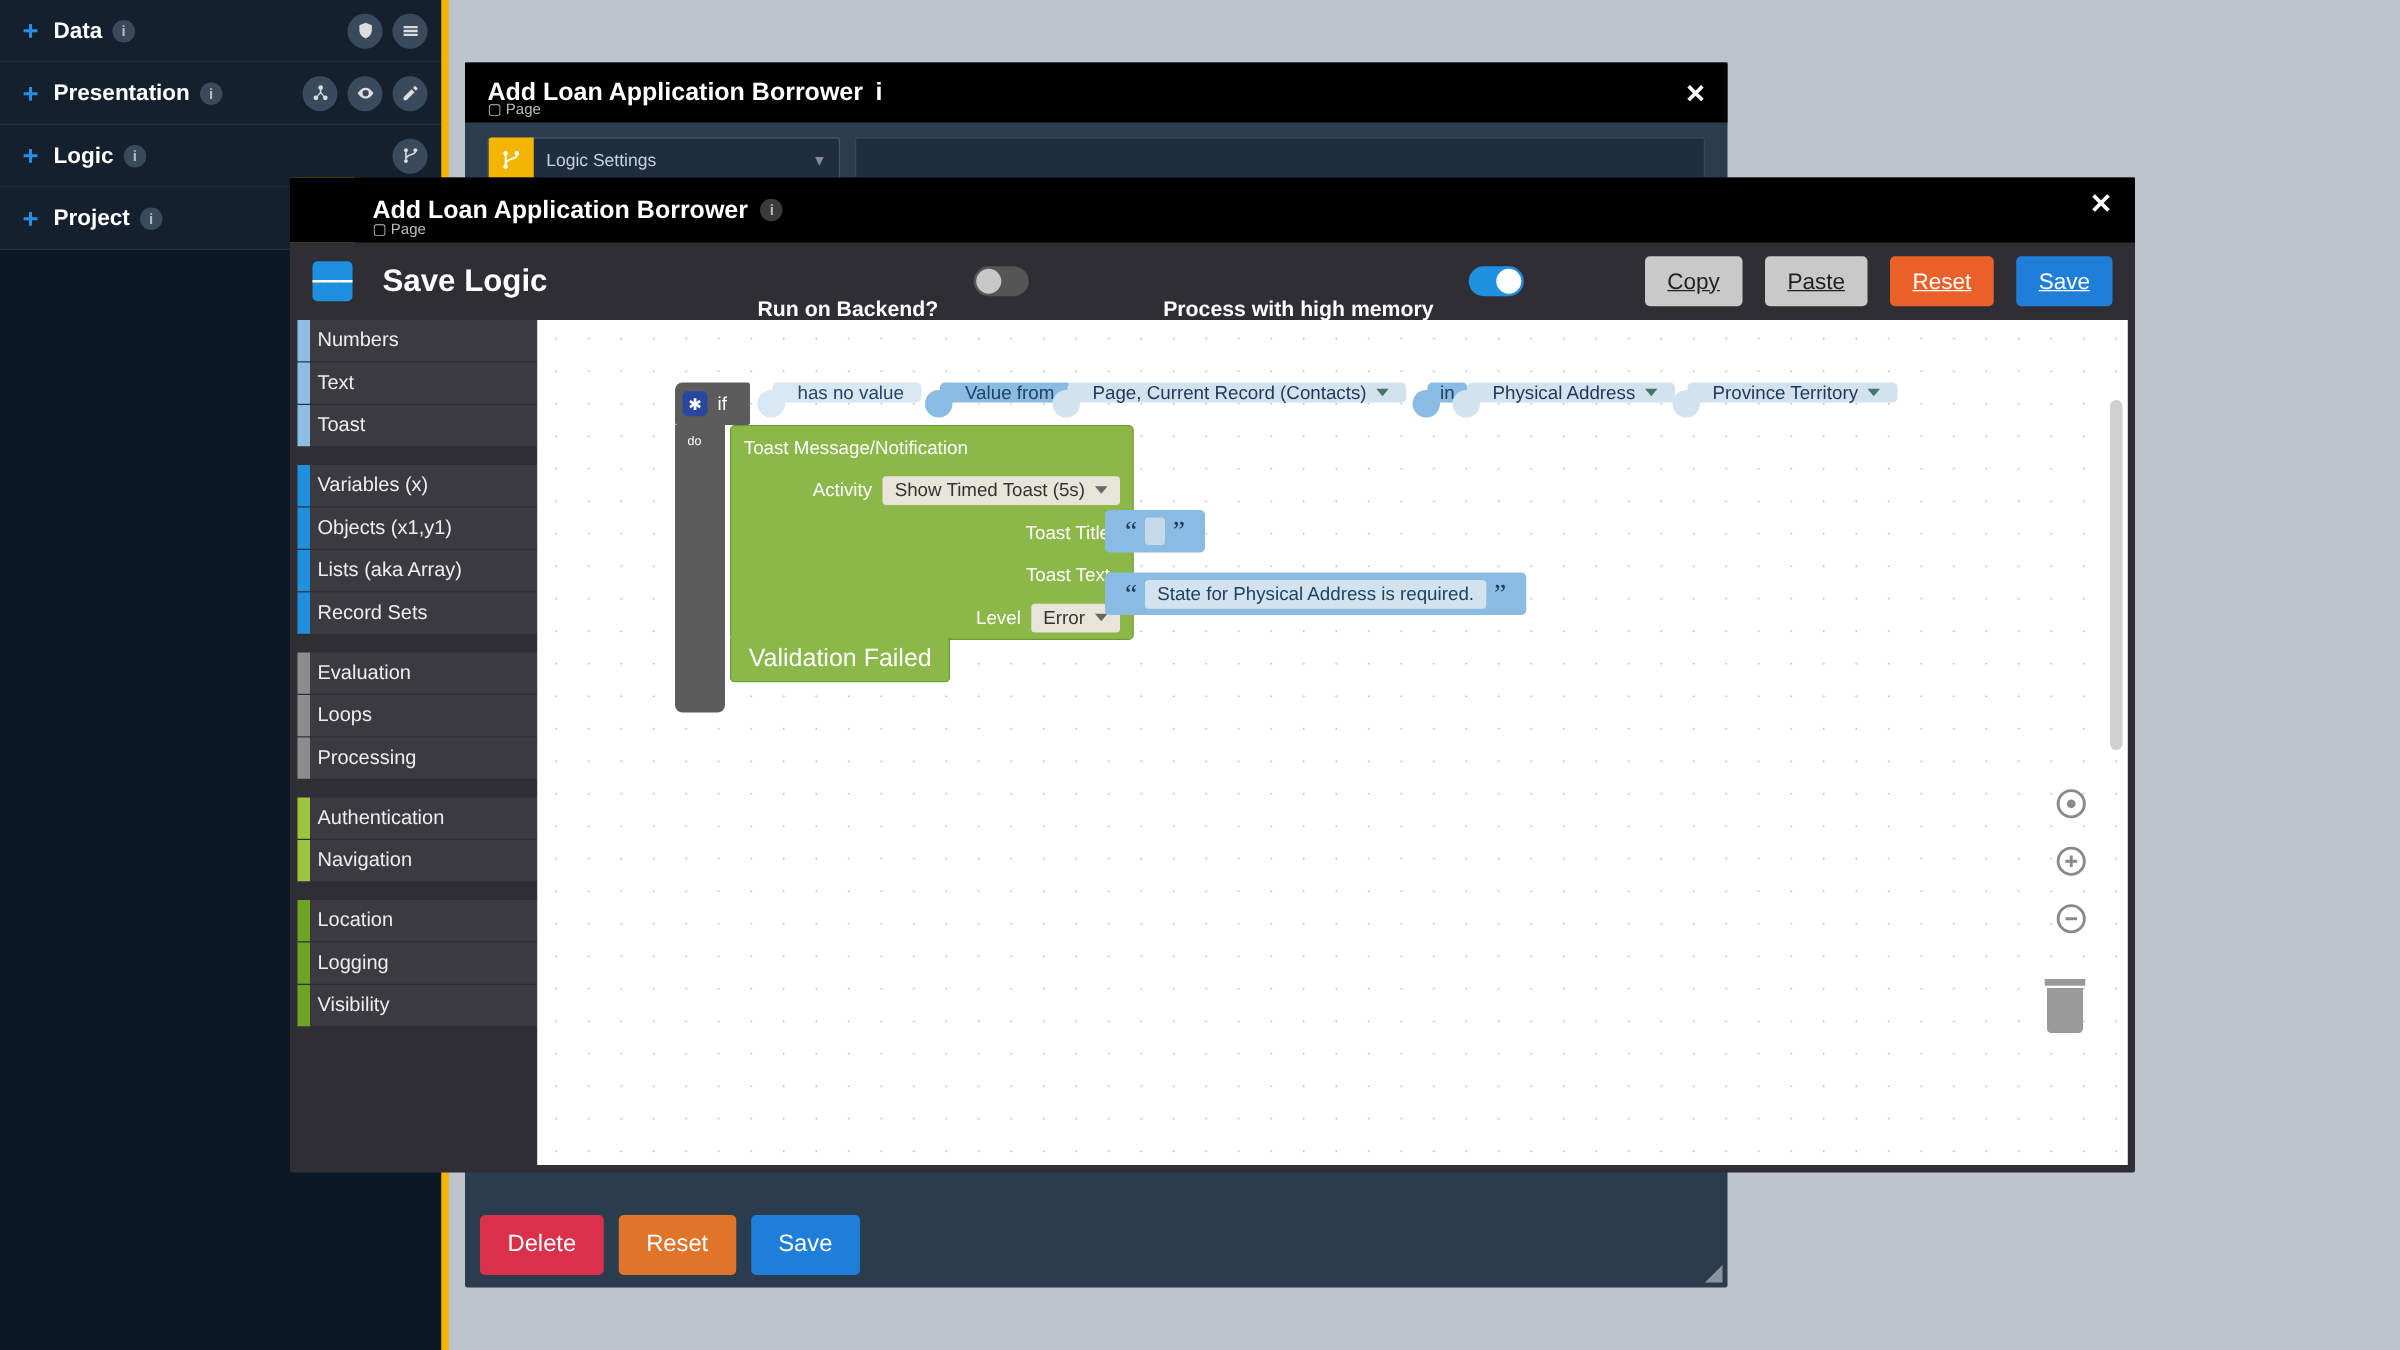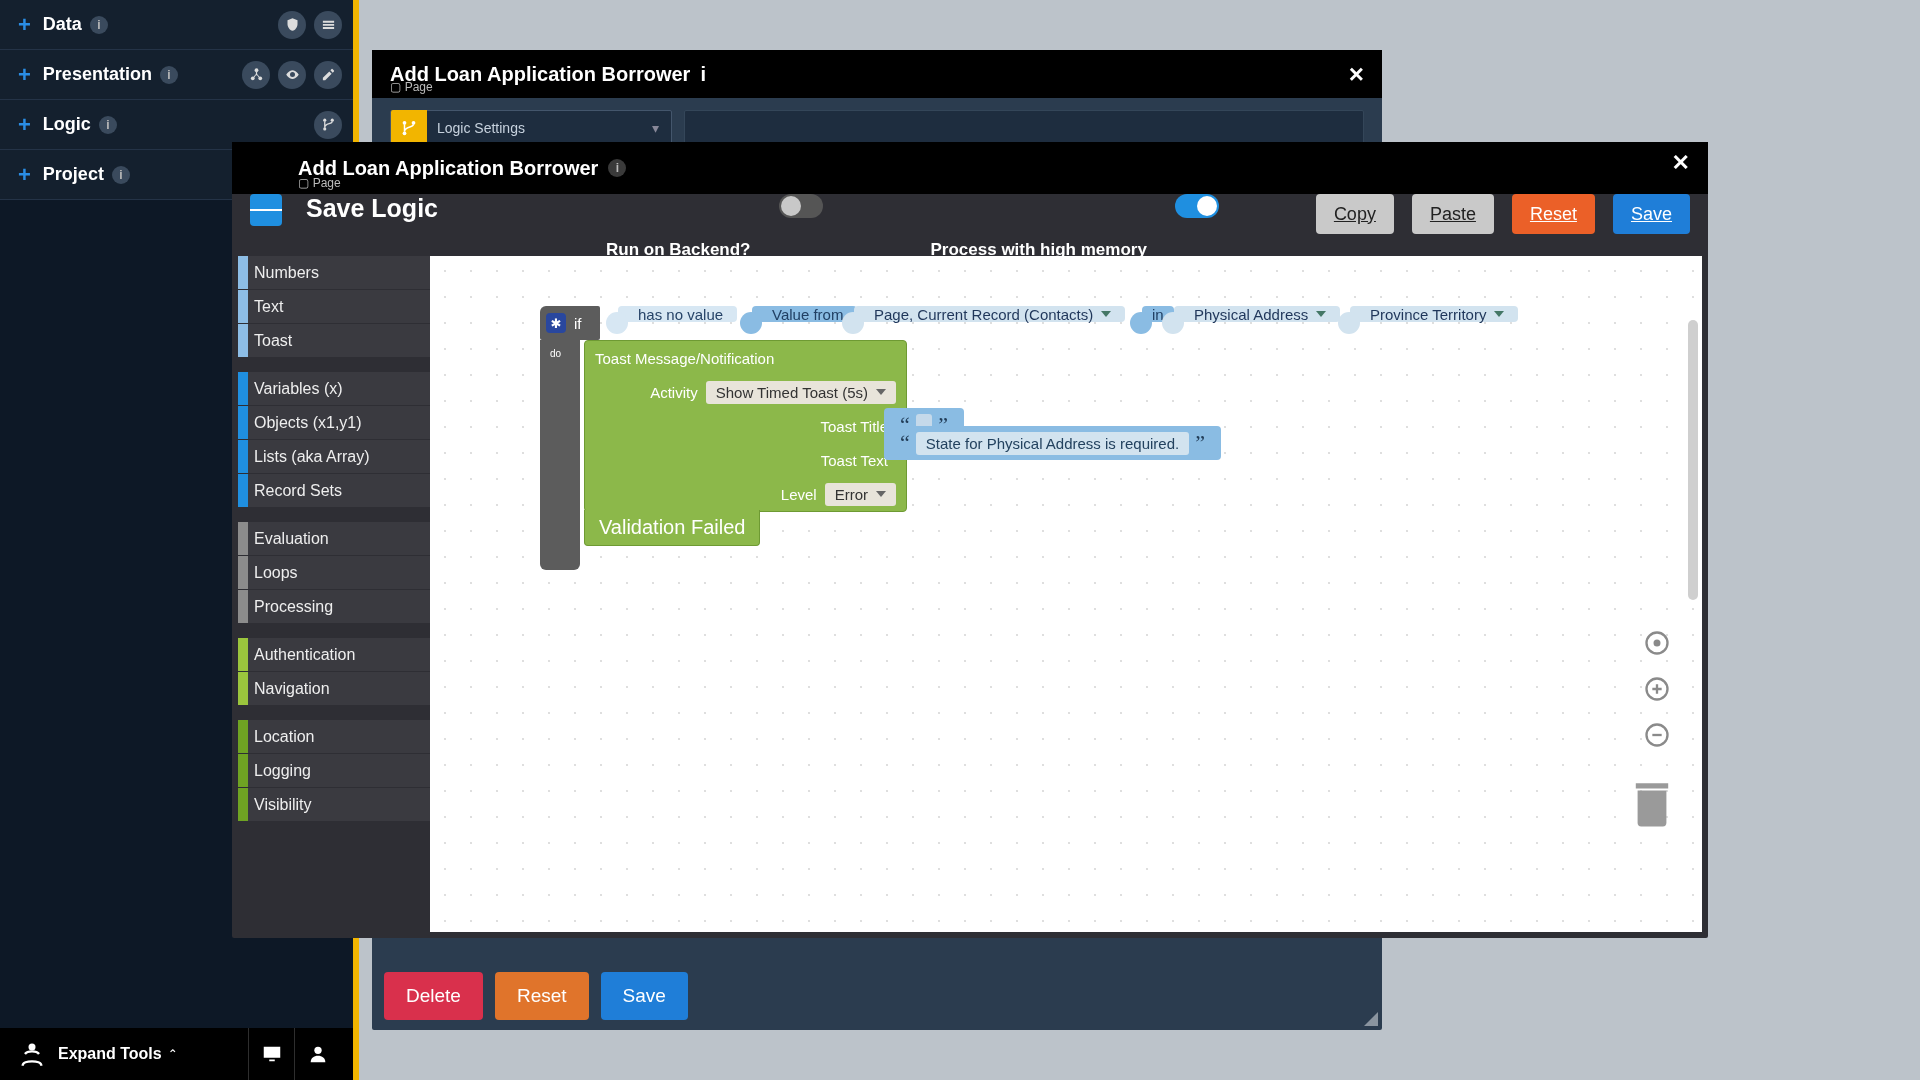--- a/index.html
+++ b/index.html
@@ -68,21 +68,21 @@
     .mod-yellow svg { width:24px; height:24px; fill:#fff; }
     .mod-title-bar { height:52px; background:#000; display:flex; align-items:center;
       padding-left:66px; color:#fff; position:relative; }
     .mod-title { font-size:20px; font-weight:700; }
     .mod-sub   { position:absolute; left:66px; bottom:4px; font-size:12px; color:#bbb; }
     .mod-title-bar .info { margin-left:10px; width:18px; height:18px; border-radius:50%;
       background:#3a3a3a; display:inline-flex; align-items:center; justify-content:center;
       font-size:12px; color:#bbb; font-weight:700; }
     .mod-close { position:absolute; right:18px; top:8px; font-size:22px; color:#fff;
       font-weight:700; cursor:pointer; }
-    .mod-toolbar { height:62px; display:flex; padding:0 18px;
+    .mod-toolbar { height:62px; display:flex; align-items:center; padding:0 18px;
       gap:18px; background:#2e2e34; }
     .ham { width:32px; height:32px; background:#1f8fe0; border-radius:4px;
       display:inline-flex; align-items:center; justify-content:center; }
     .ham div { width:18px; height:2px; background:#fff; margin:2px 0; }
     .tb-title { font-size:25px; font-weight:700; color:#fff; margin-left:6px; }
     .tb-label { font-size:17px; font-weight:700; color:#fff; margin-left:32px;margin-top:46px; }
     .tb-spacer { flex:1; }
     .switch { width:44px; height:24px; border-radius:12px; position:relative;
       display:inline-block; margin-left:10px; }
     .switch::after { content:""; position:absolute; width:20px; height:20px; border-radius:50%;
@@ -243,42 +243,20 @@
           </svg>
       </span>
     </div>
   </div>
   <div class="rail-item">
     <span class="plus">+</span>
     <span>Project</span>
     <span class="info">i</span>
   </div>
 
-  <div class="rail-bottom">
-    <span class="brand">
-      <svg viewBox="0 0 24 24">
-          <circle cx="12" cy="6" r="3"></circle>
-          <path d="M4 22c0-5 16-5 16 0M6 12c2-3 10-3 12 0" stroke="#fff" stroke-width="2" fill="none"></path>
-        </svg>
-    </span>
-    <span style="font-weight:600;">Expand Tools</span>
-    <span class="caret">⌃</span>
-    <span class="spacer"></span>
-    <span class="rb-icon">
-      <svg viewBox="0 0 24 24" width="22" height="22" fill="#fff">
-          <path d="M3 4h18v12H3zM9 20h6v-2H9z"></path>
-        </svg>
-    </span>
-    <span class="rb-icon">
-      <svg viewBox="0 0 24 24" width="22" height="22" fill="#fff">
-          <circle cx="12" cy="8" r="4"></circle>
-          <path d="M4 21c0-4.4 3.6-7 8-7s8 2.6 8 7"></path>
-        </svg>
-    </span>
-  </div>
 </div>
 <div class="yellow-strip"></div>
 
 <div class="back-panel">
   <div class="bp-header">
     <span>Add Loan Application Borrower</span>
     <span class="info" style="margin-left:10px;">i</span>
     <span class="bp-close">×</span>
     <span class="sub">▢ <span>Page</span></span>
   </div>
@@ -455,21 +433,21 @@
             <span class="g-field">
               <span>Error</span>
                 <span class="drop-tri"></span>
             </span>
           </div>
         </div>
 
         <div class="quote-slot" style="left:344px; top:102px; width:80px;">
           <span class="quote-empty"></span>
         </div>
-        <div class="quote-slot" style="left:344px; top:120px;">
+        <div class="quote-slot" style="left:344px; top:152px;">
           <span class="quote-inner">State for Physical Address is required.</span>
         </div>
 
         <div class="g-validation">
           <span>Validation Failed</span>
         </div>
       </div>
 
       <div class="cv-ctrl" style="top:370px;">
         <span class="cv-icon">

